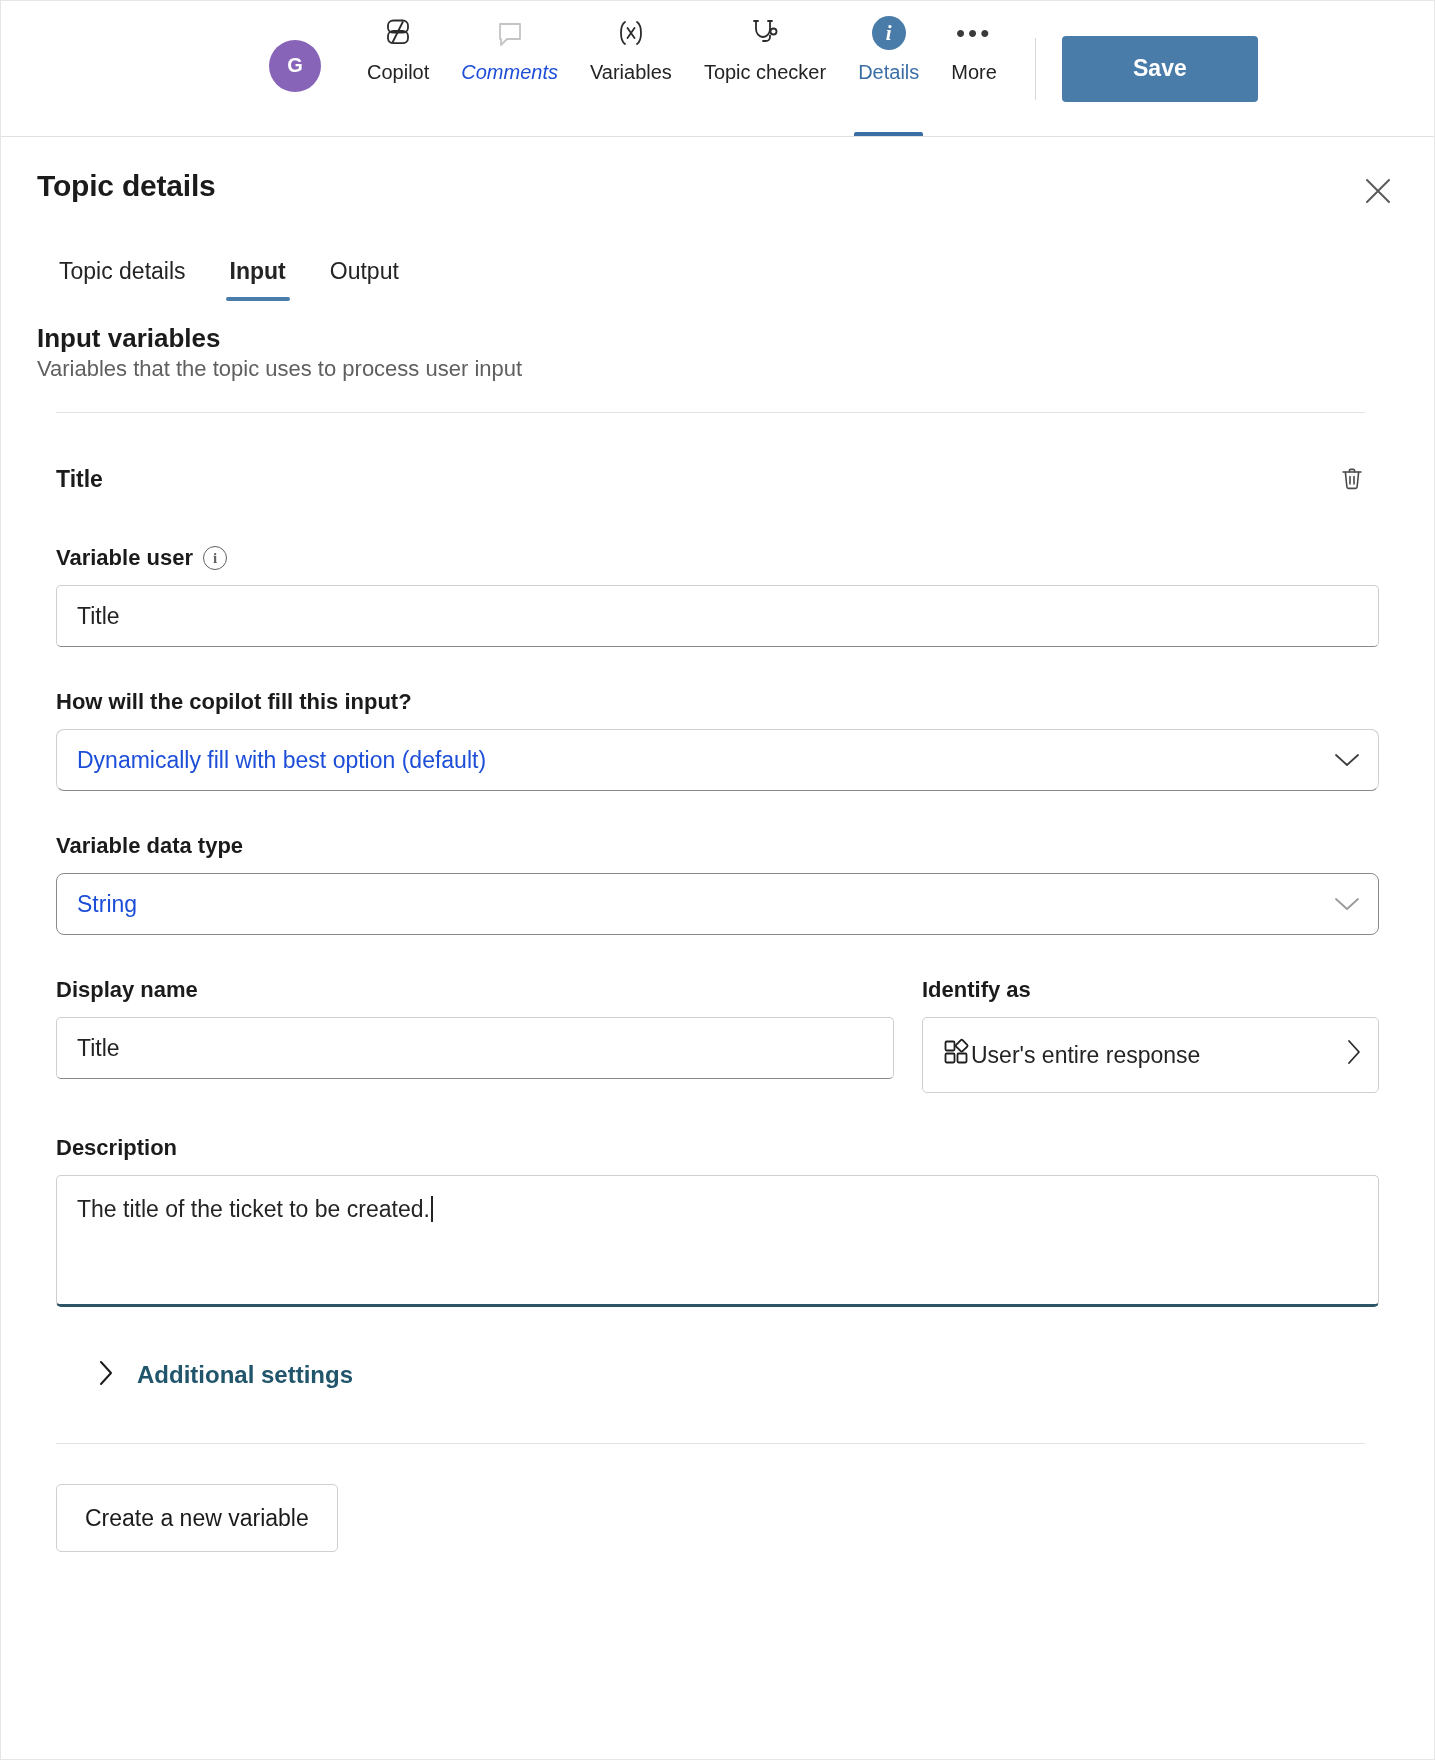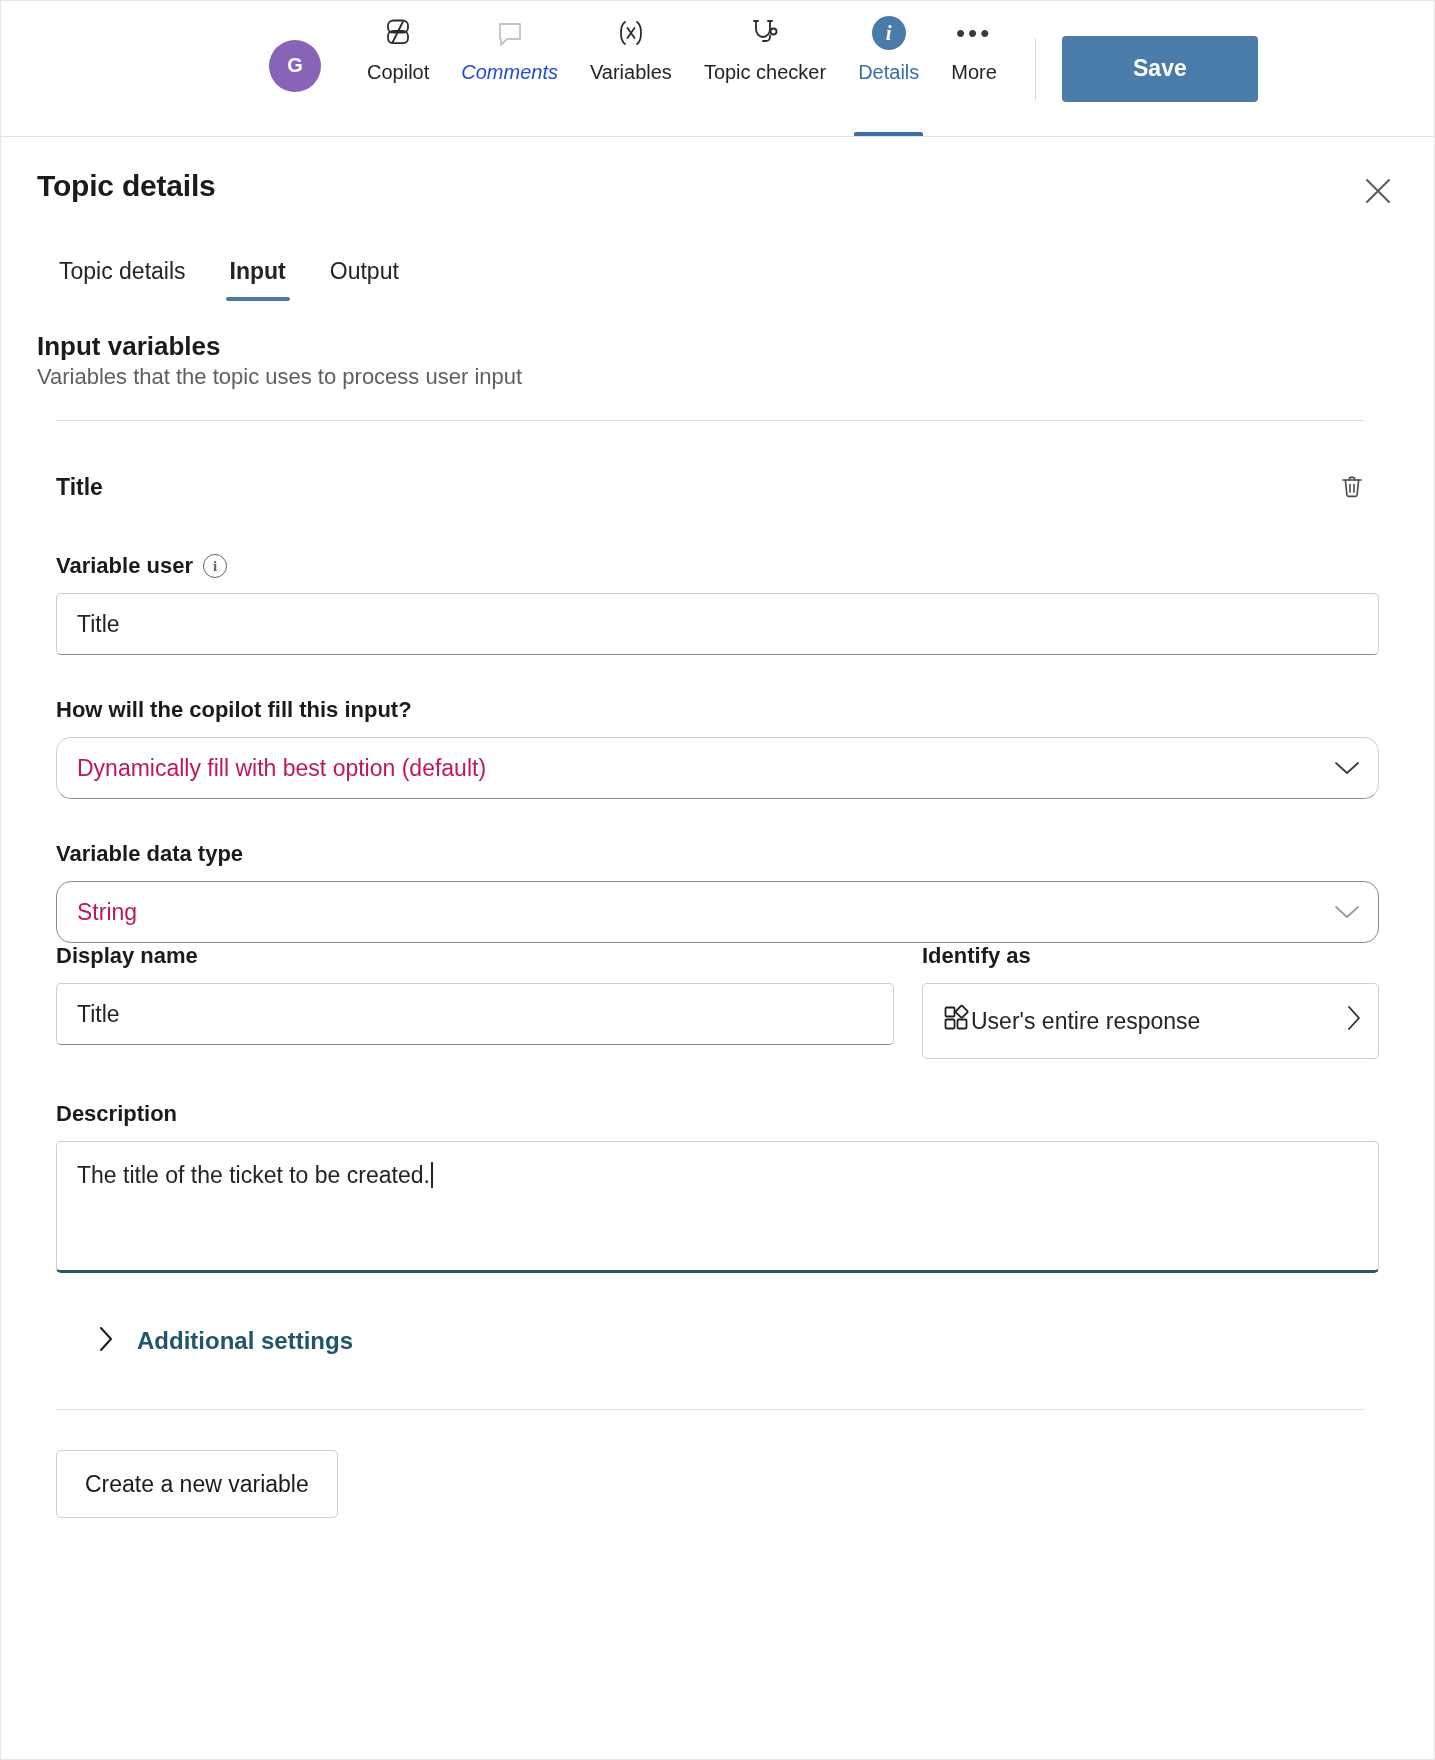--- a/index.html
+++ b/index.html
@@ -183,21 +183,21 @@
     border-radius: 2px;
   }
 
   
   .content { padding: 0 36px 0 36px; }
 
   .sec-title {
     font-size: 26px;
     font-weight: 700;
     color: #1b1b1b;
-    margin-top: 30px;
+    margin-top: 22px;
   }
   .sec-sub {
     font-size: 22px;
     color: #5f5f5f;
     line-height: 30px;
   }
 
   .hr {
     height: 1px;
     background: #e2e2e2;
@@ -261,38 +261,39 @@
     padding: 0 20px;
     display: flex;
     align-items: center;
   }
 
   .dropdown {
     height: 62px;
     width: 100%;
     border: 1px solid #cfcfcf;
     border-bottom: 1px solid #8a8a8a;
-    border-radius: 15px;
+    border-radius: 8px;
     background: #ffffff;
     display: flex;
     align-items: center;
     justify-content: space-between;
     padding: 0 18px 0 20px;
     font-size: 23px;
-    color: #be185d;
+    color: #1d4ed8;
     cursor: pointer;
   }
   .dropdown.strong { border: 1px solid #8a8a8a; }
 
   .chev-d { color: #3c3c3c; }
 
   .row2 {
     display: flex;
     gap: 28px;
     padding: 0 19px;
+    margin-top: 42px;
     align-items: flex-start;
   }
   .col-a { width: 838px; }
   .col-b { flex: 1; }
   .row2 .flabel { margin-top: 0; }
 
   .identify-btn {
     height: 76px;
     border: 1px solid #cfcfcf;
     border-radius: 5px;

